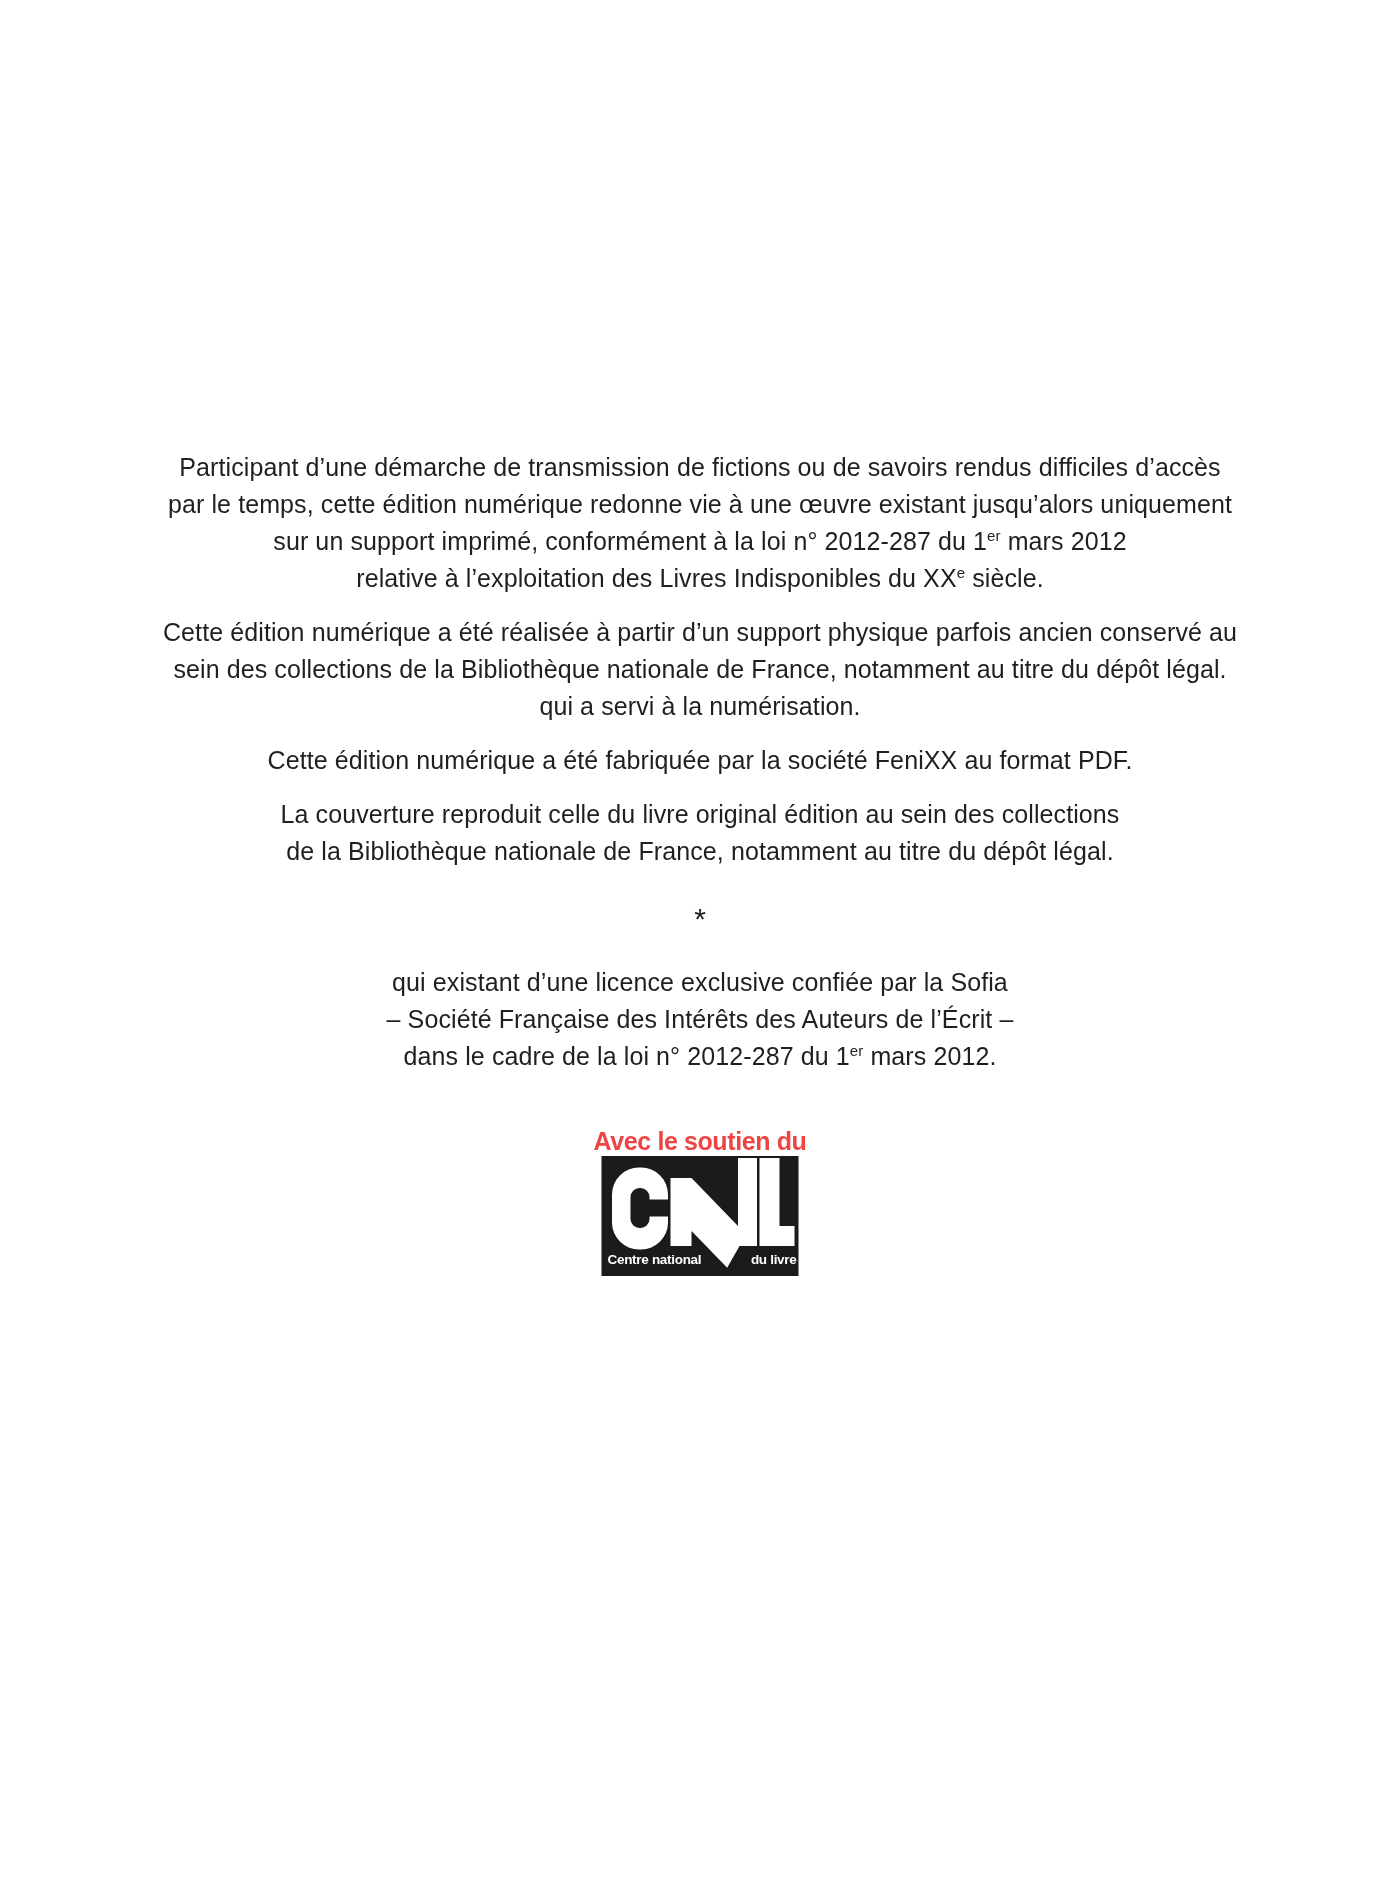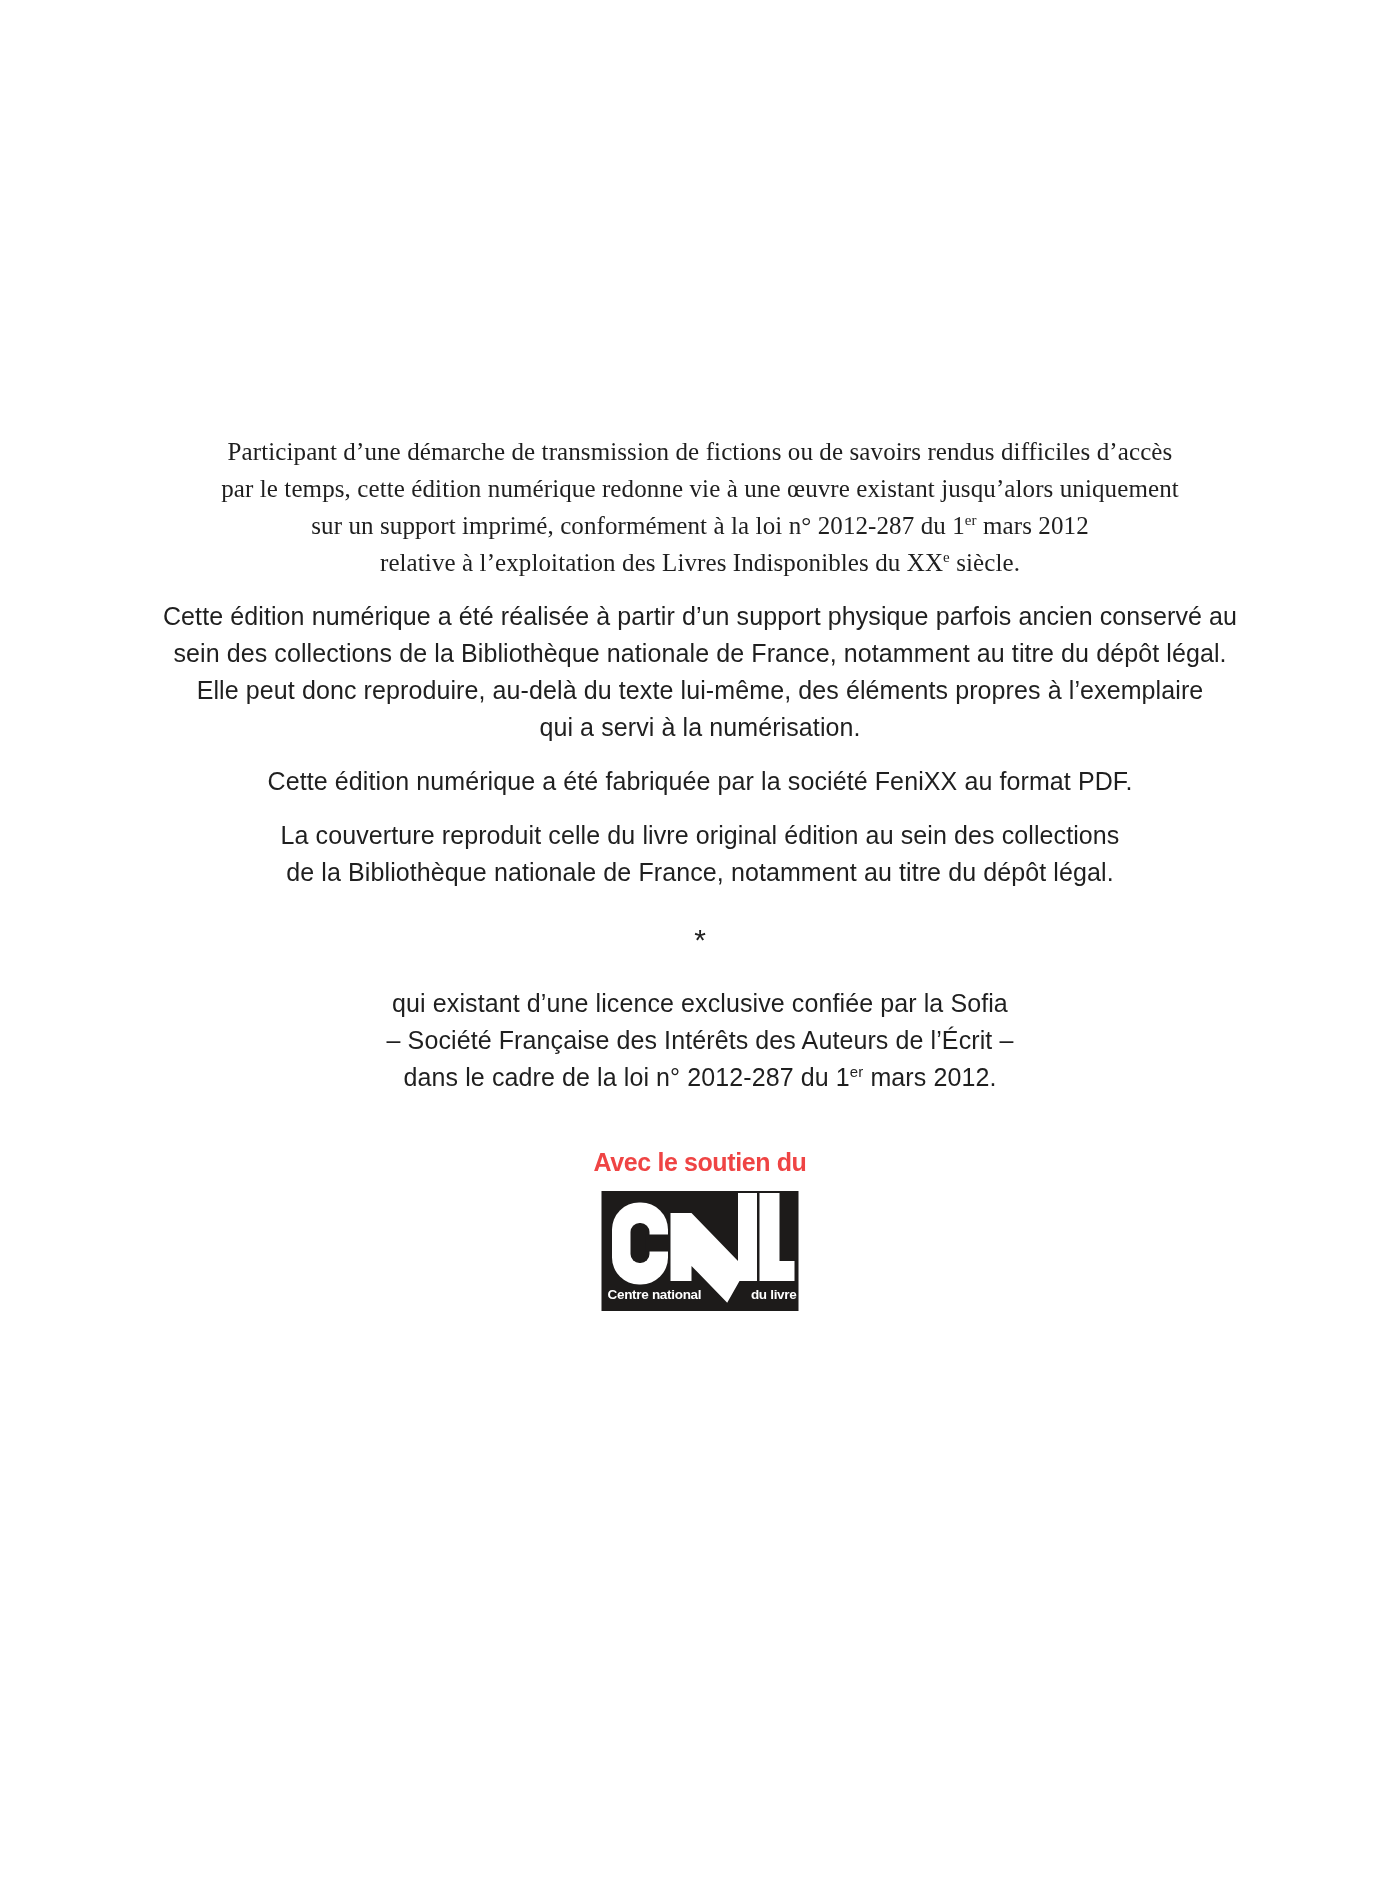--- a/index.html
+++ b/index.html
@@ -23,21 +23,21 @@
     display: flex;
     flex-direction: column;
   }
   .para {
     margin-top: 17px;
     font-size: 25px;
     line-height: 37px;
     text-align: center;
     letter-spacing: 0.1px;
   }
-  .para:first-child { margin-top: 0; font-family: Liberation Serif, serif; }
+  .para:first-child { margin-top: 16px; }
   .line { white-space: nowrap; }
   .line sup {
     font-size: 0.60em;
     line-height: 0;
     vertical-align: super;
   }
   .separator {
     margin-top: 30px;
     margin-bottom: 10px;
     font-size: 30px;
@@ -52,21 +52,21 @@
   }
   .support {
     font-size: 25px;
     line-height: 28px;
     font-weight: 700;
     letter-spacing: -0.4px;
     color: #ef4444;
     text-align: center;
   }
   .logo {
-    margin-top: 15px;
+    margin-top: 1px;
     width: 198px;
     height: 120px;
   }
   .logo svg { display: block; }
   .logo-caption {
     font-family: "Liberation Sans", sans-serif;
     font-weight: 700;
     font-size: 13.5px;
     letter-spacing: -0.3px;
     fill: #ffffff;
@@ -80,21 +80,20 @@
   <main class="doc" id="doc">
       <div class="para">
         <div class="line">Participant d’une démarche de transmission de fictions ou de savoirs rendus difficiles d’accès</div>
         <div class="line">par le temps, cette édition numérique redonne vie à une œuvre existant jusqu’alors uniquement</div>
         <div class="line">sur un support imprimé, conformément à la loi n° 2012-287 du 1<sup>er</sup> mars 2012</div>
         <div class="line">relative à l’exploitation des Livres Indisponibles du XX<sup>e</sup> siècle.</div>
       </div>
       <div class="para">
         <div class="line">Cette édition numérique a été réalisée à partir d’un support physique parfois ancien conservé au</div>
         <div class="line">sein des collections de la Bibliothèque nationale de France, notamment au titre du dépôt légal.</div>
-        <div class="line">Elle peut donc reproduire, au-delà du texte lui-même, des éléments propres à l’exemplaire</div>
         <div class="line">qui a servi à la numérisation.</div>
       </div>
       <div class="para">
         <div class="line">Cette édition numérique a été fabriquée par la société FeniXX au format PDF.</div>
       </div>
       <div class="para">
         <div class="line">La couverture reproduit celle du livre original édition au sein des collections</div>
         <div class="line">de la Bibliothèque nationale de France, notamment au titre du dépôt légal.</div>
       </div>
       <div class="separator">*</div>

